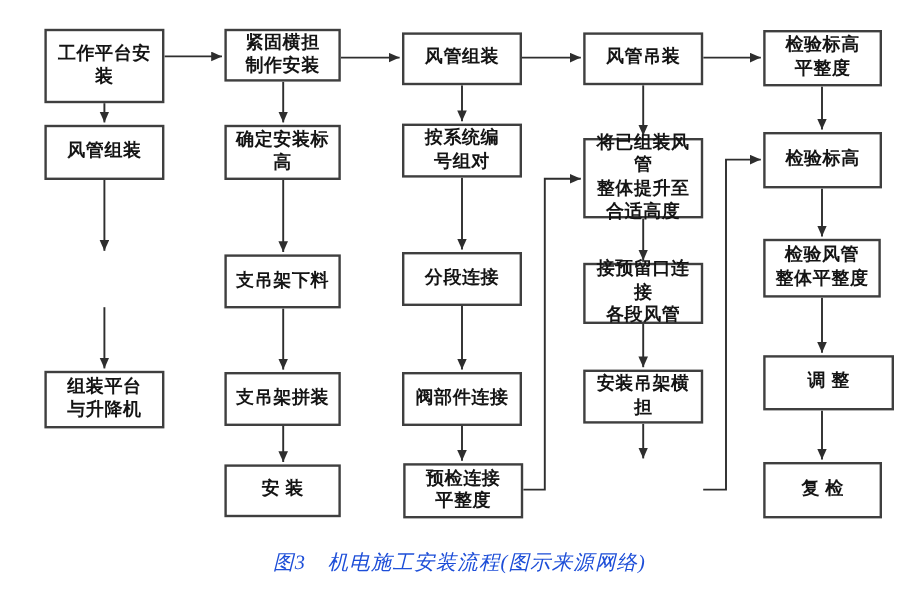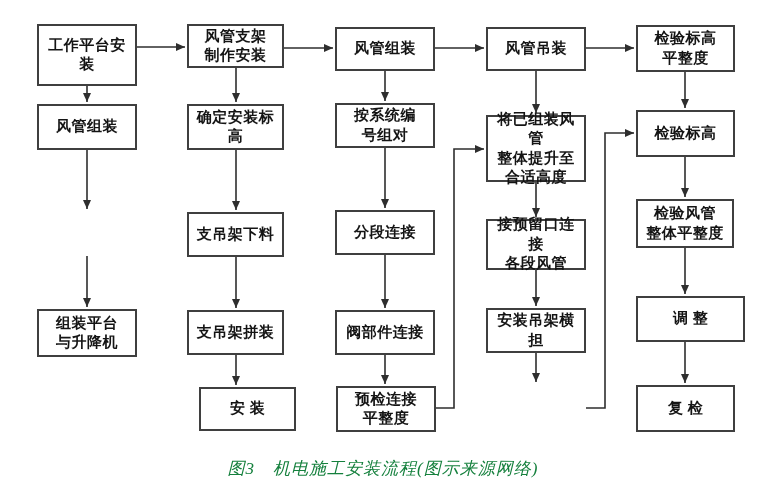--- a/index.html
+++ b/index.html
@@ -42,21 +42,21 @@
     letter-spacing: 0.5px;
   }
   .caption {
     position: absolute;
     left: 0;
     top: 457px;
     width: 766px;
     text-align: center;
     font-size: 17px;
     font-style: italic;
-    color: #15803d;
+    color: #1d4ed8;
     letter-spacing: 1px;
   }
 </style>
 </head>
 <body>
 
 <div class="figure">
 
   <svg class="arrow-layer" viewBox="0 0 766 491" xmlns="http://www.w3.org/2000/svg">
     <defs>
@@ -105,33 +105,33 @@
   </div>
   <div class="box" style="left:37px;top:104px;width:100px;height:46px">
     <span class="box-label">风管组装</span>
   </div>
   <div class="box" style="left:37px;top:309px;width:100px;height:48px">
     <span class="box-label">组装平台
 与升降机</span>
   </div>
 
   <div class="box" style="left:187px;top:24px;width:97px;height:44px">
-    <span class="box-label">风管支架
+    <span class="box-label">紧固横担
 制作安装</span>
   </div>
   <div class="box" style="left:187px;top:104px;width:97px;height:46px">
     <span class="box-label">确定安装标高</span>
   </div>
   <div class="box" style="left:187px;top:212px;width:97px;height:45px">
     <span class="box-label">支吊架下料</span>
   </div>
   <div class="box" style="left:187px;top:310px;width:97px;height:45px">
     <span class="box-label">支吊架拼装</span>
   </div>
-  <div class="box" style="left:199px;top:387px;width:97px;height:44px">
+  <div class="box" style="left:187px;top:387px;width:97px;height:44px">
     <span class="box-label">安 装</span>
   </div>
 
   <div class="box" style="left:335px;top:27px;width:100px;height:44px">
     <span class="box-label">风管组装</span>
   </div>
   <div class="box" style="left:335px;top:103px;width:100px;height:45px">
     <span class="box-label">按系统编
 号组对</span>
   </div>

